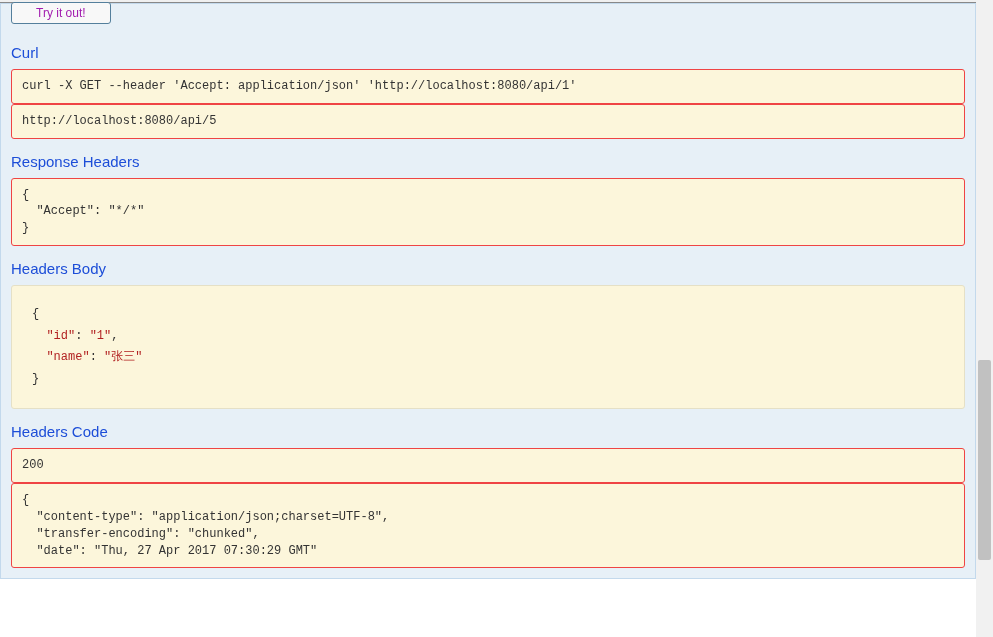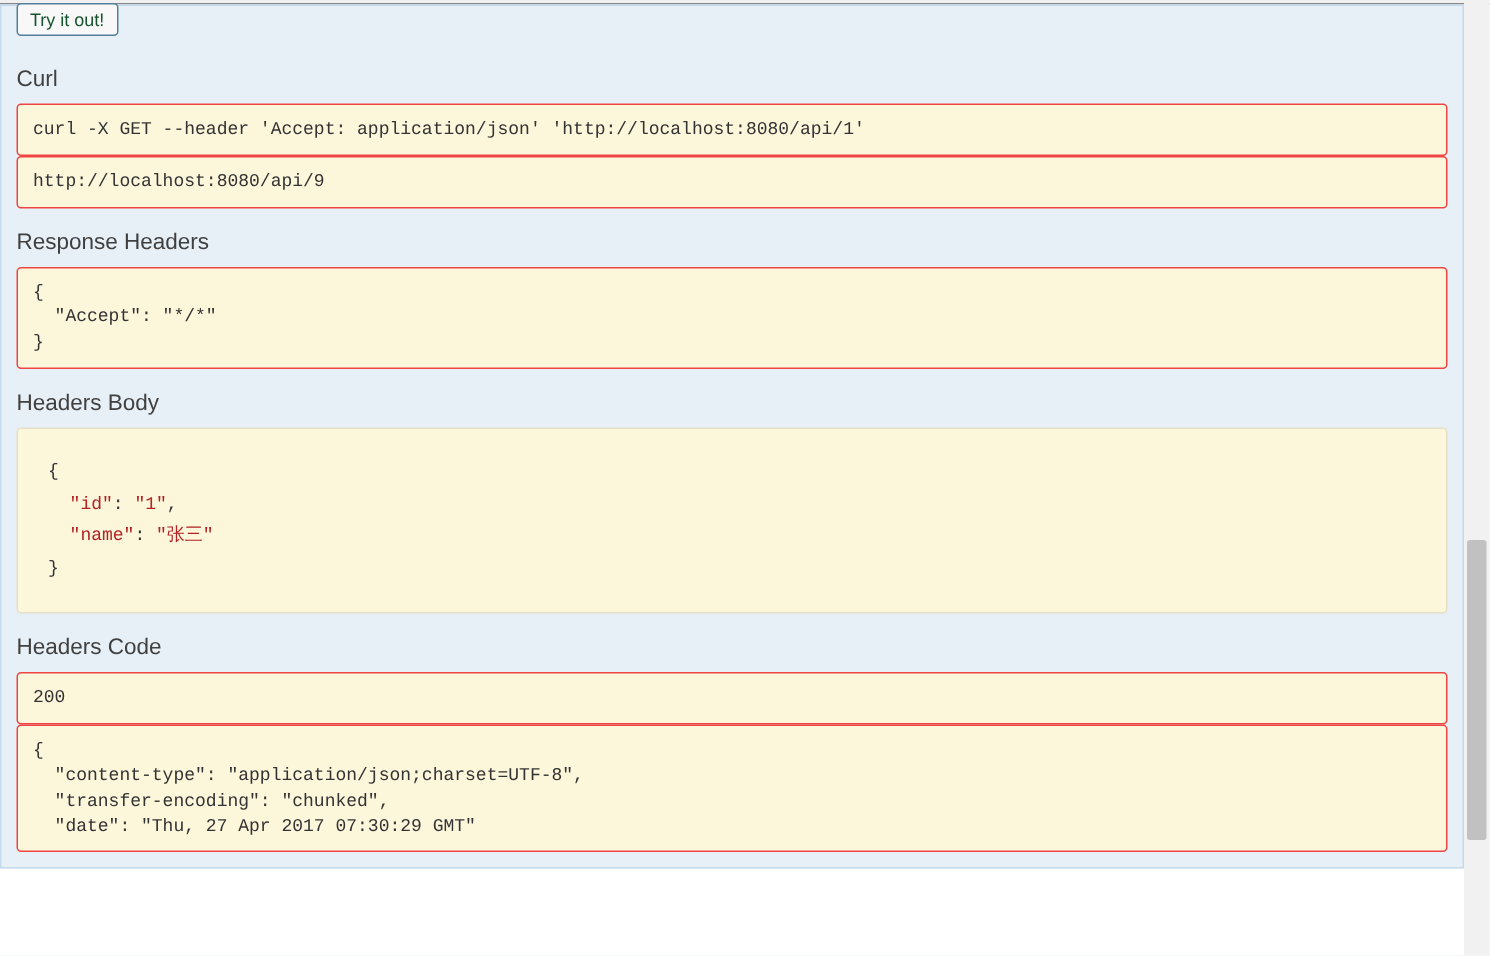--- a/index.html
+++ b/index.html
@@ -45,30 +45,30 @@
       padding: 0 10px 10px 10px;
       width: 976px;
     }
     .try-row {
       padding: 0 0 4px 0;
     }
     .try-button {
       background: #f8f8f8;
       border: 1px solid #547f9c;
       border-radius: 3px;
-      padding: 3px 8px;
+      padding: 3px 24px;
       font-size: 12px;
-      color: #14532d;
+      color: #a21caf;
       cursor: pointer;
       font-family: inherit;
       position: relative;
       top: -2px;
     }
     .section-heading {
-      color: #404040;
+      color: #1d4ed8;
       font-size: 15px;
       font-weight: 500;
       margin: 14px 0 8px 0;
     }
     .code-block {
       background: #fcf6db;
       border: 1px solid #ef4444;
       border-radius: 3px;
       padding: 8px 10px;
       font-family: Consolas, Monaco, "Courier New", monospace;
@@ -103,21 +103,21 @@
 
 <div class="panel">
 
   <div class="try-row">
     <button class="try-button">Try it out!</button>
   </div>
 
   <h4 class="section-heading">Curl</h4>
   <div class="code-block">curl -X GET --header 'Accept: application/json' 'http://localhost:8080/api/1'</div>
 
-  <div class="code-block">http://localhost:8080/api/9</div>
+  <div class="code-block">http://localhost:8080/api/5</div>
 
   <h4 class="section-heading">Response Headers</h4>
   <div class="code-block">{
   "Accept": "*/*"
 }</div>
 
   <h4 class="section-heading">Headers Body</h4>
   <div class="code-block-pad" id="response-body-block"><span class="json-punct">{</span>
   <span class="json-string">"id"</span><span class="json-punct">: </span><span class="json-string">"1"</span><span class="json-punct">,</span>
   <span class="json-string">"name"</span><span class="json-punct">: </span><span class="json-string">"张三"</span>

